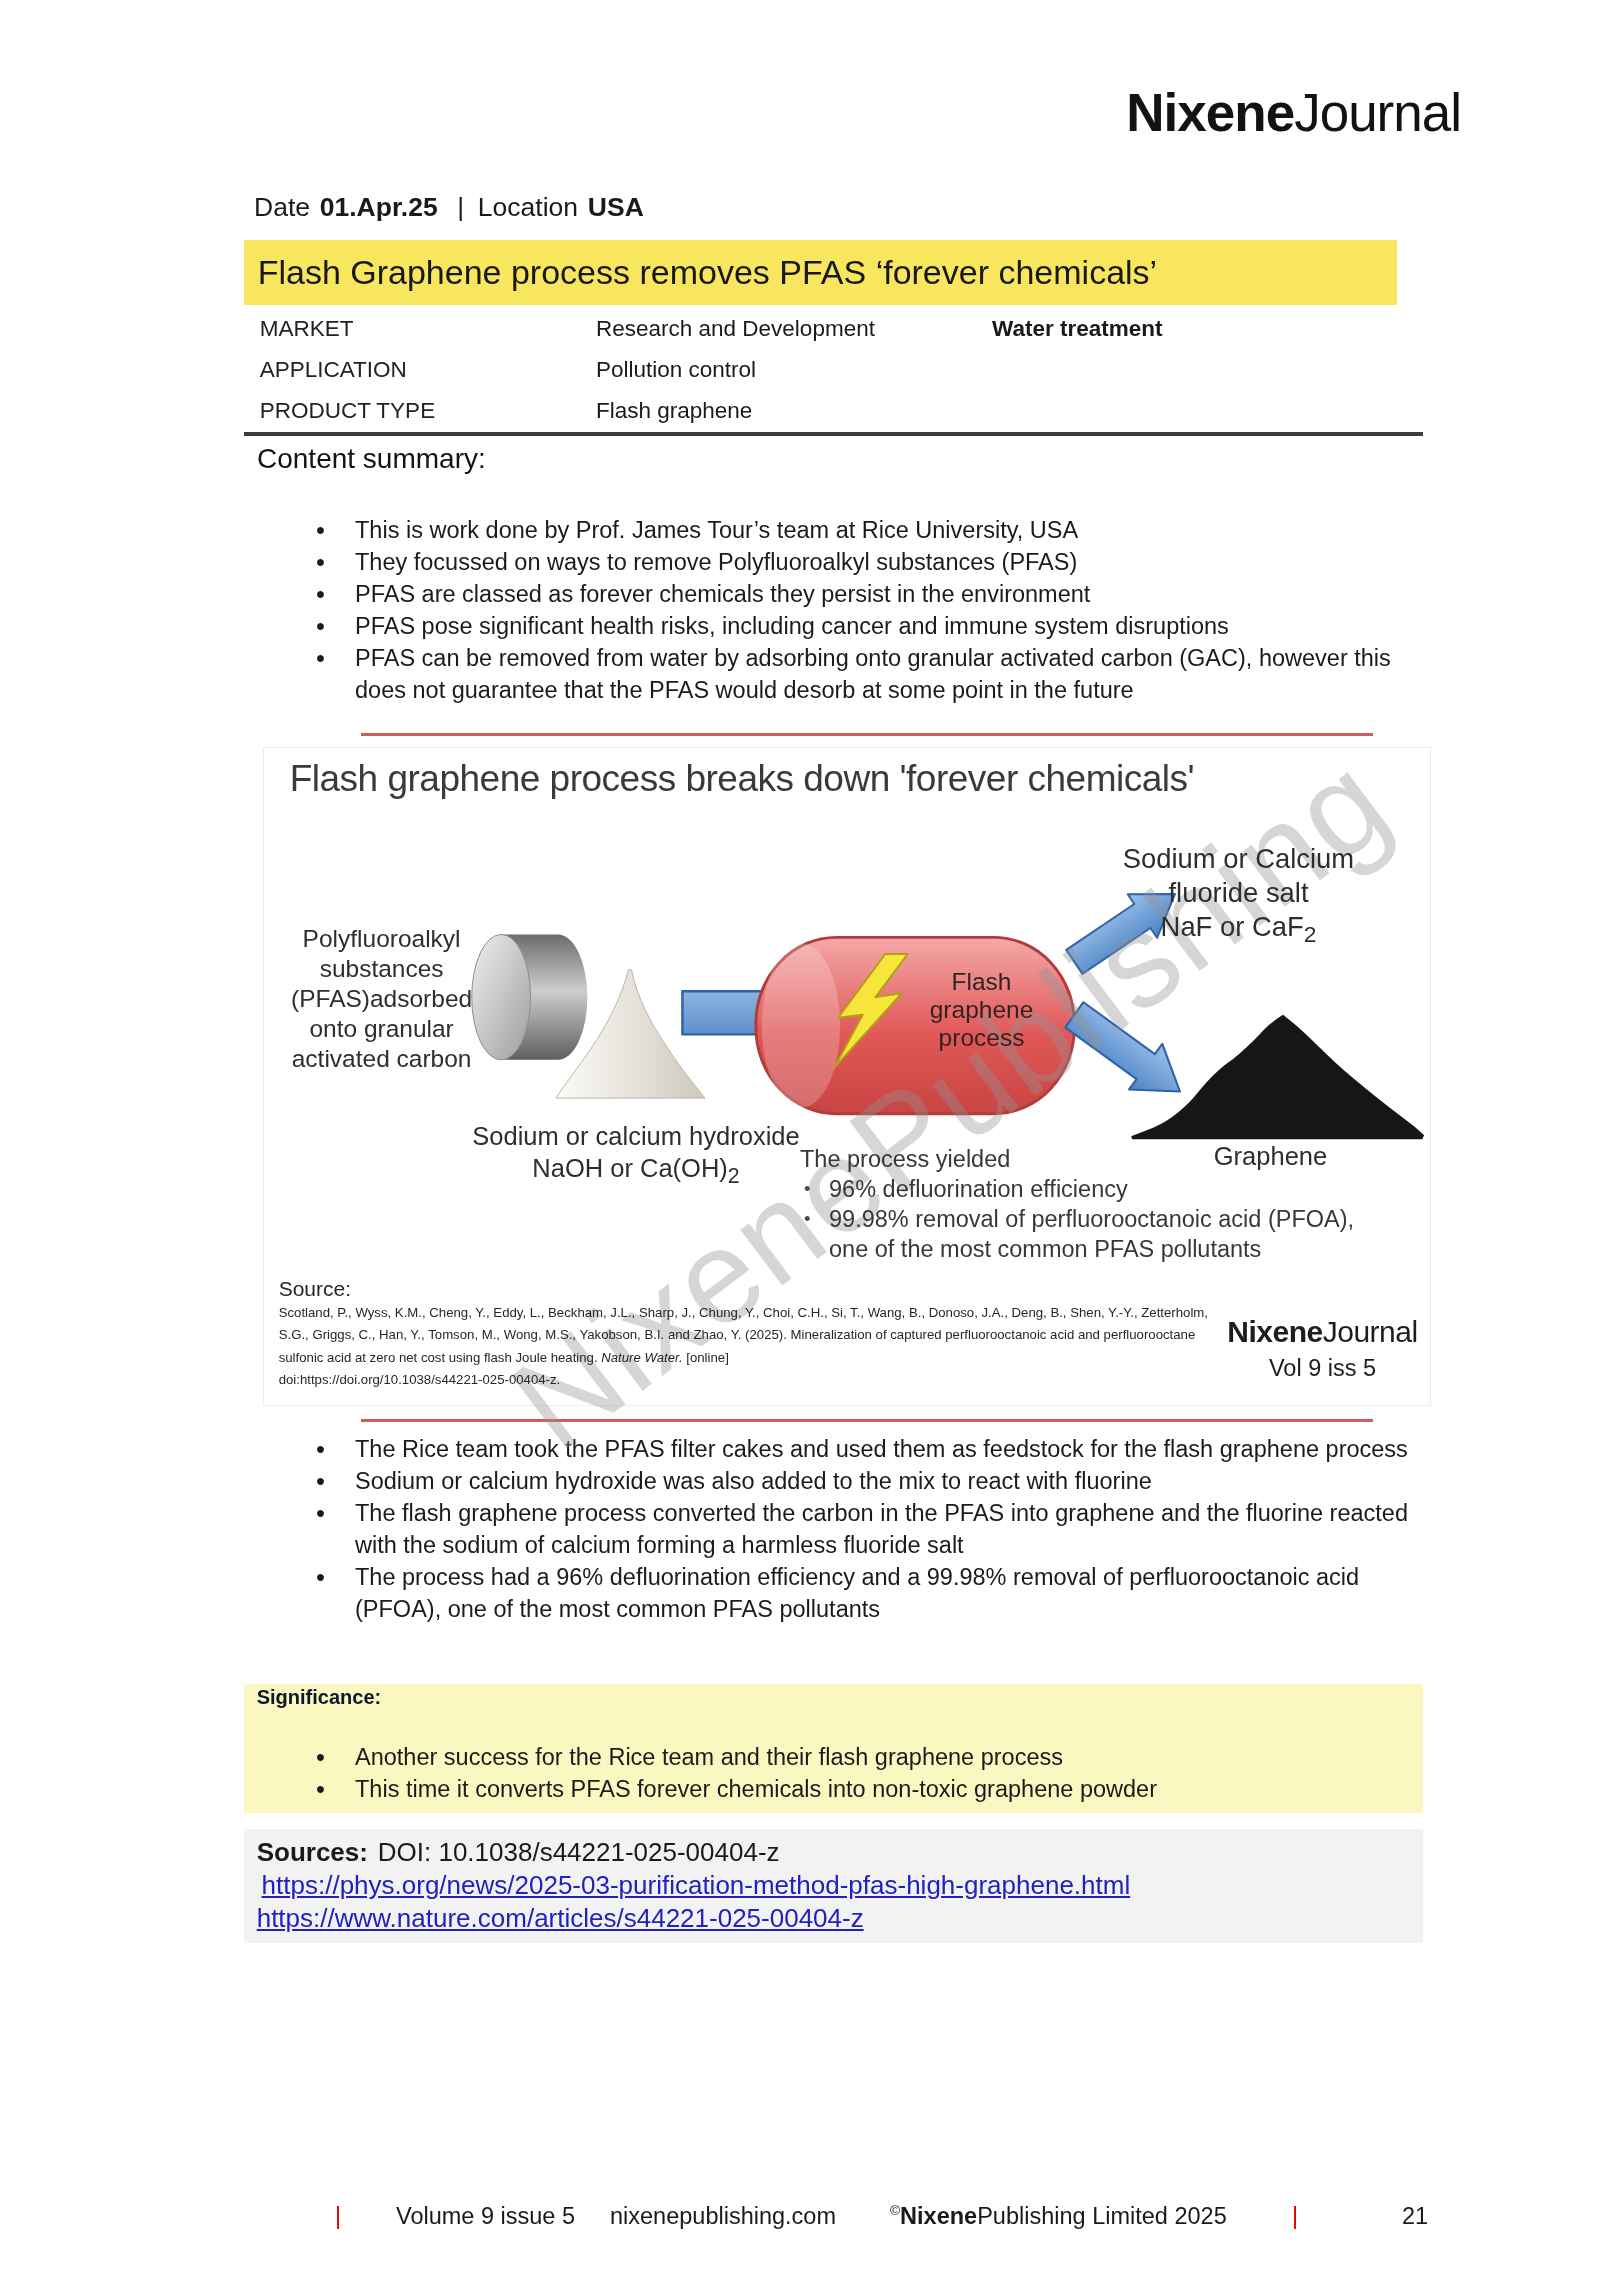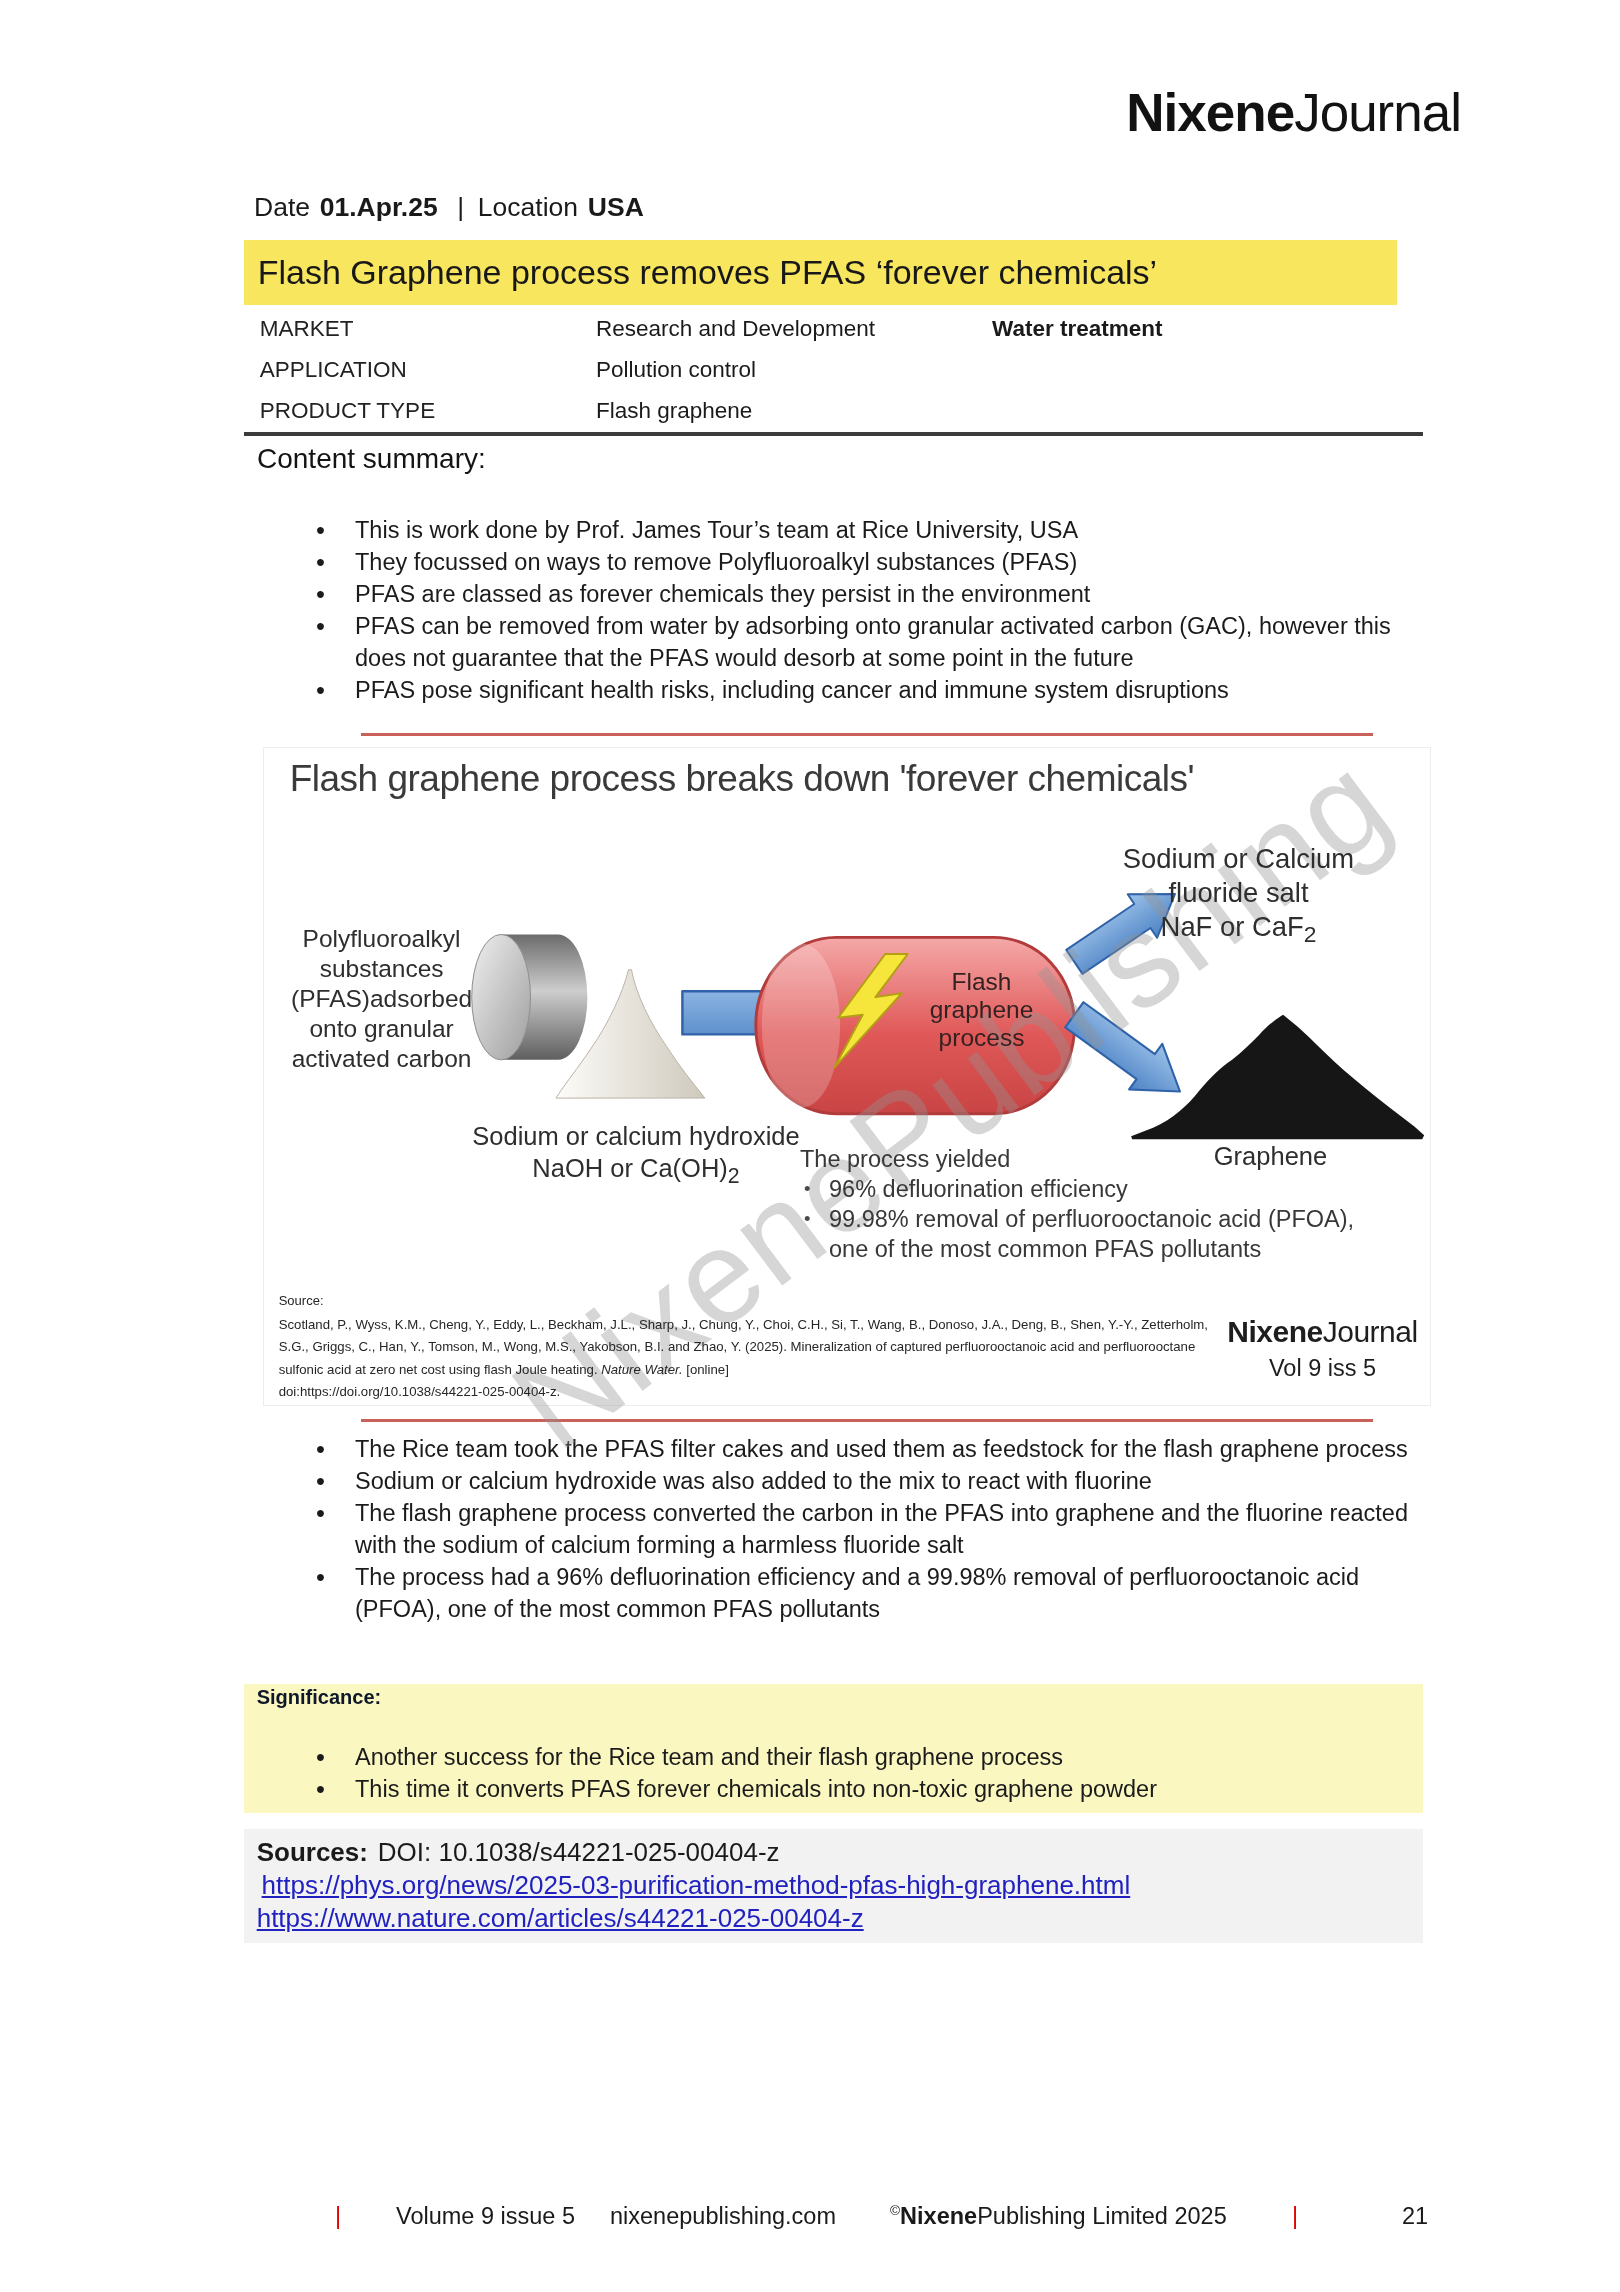--- a/index.html
+++ b/index.html
@@ -53,21 +53,21 @@
   .pfas-label{left:21.6px; top:176px; width:192px; text-align:center; font-size:24.5px; line-height:30px;}
   .hydroxide-label{left:176px; top:372px; width:392px; text-align:center; font-size:25.5px; line-height:32px;}
   .reactor-label{left:651px; top:220px; width:133px; text-align:center; font-size:24.5px; line-height:28px; color:#342222;}
   .salt-label{left:808px; top:94px; width:333px; text-align:center; font-size:27.4px; line-height:34px;}
   .graphene-label{left:928px; top:394px; width:157px; text-align:center; font-size:25.5px;}
   .yield{left:536px; top:396px; width:573px; font-size:23.5px; line-height:30px; color:#383838;}
   .yield ul{list-style:none; margin:0; padding:0;}
   .yield li{position:relative; padding-left:29px;}
   .yield li::before{content:"\2022"; position:absolute; left:3.9px; top:0; font-size:18.6px; color:#4a4a4a;}
   .fig-source{left:14.7px; top:530px; width:931px; font-size:13.2px; line-height:22.5px; color:#262626;}
-  .fig-source .src-label{font-size:13px; margin-bottom:1px;margin-top:12px;}
+  .fig-source .src-label{font-size:21px; margin-bottom:1px;}
   .fig-journal{left:936px; top:567px; width:245px; text-align:center; color:#1e1e1e;}
   .fj-logo{font-size:30px; letter-spacing:-0.5px;}
   .fj-logo .lb{font-weight:700;}
   .fj-vol{font-size:23.5px; margin-top:5.9px;}
 
   .watermark{
     position:absolute; left:485px; top:1358px; z-index:8;
     font-size:132px; font-weight:500; letter-spacing:2px; white-space:nowrap;
     color:rgba(148,148,148,0.38);
     transform:rotate(-37deg); transform-origin:0 0; pointer-events:none;
@@ -130,22 +130,22 @@
     </div>
   </div>
   <div class="rule-dark"></div>
 
   <div class="cs-heading">Content summary:</div>
 
   <ul class="bullets cs-bullets">
     <li>This is work done by Prof. James Tour’s team at Rice University, USA</li>
     <li>They focussed on ways to remove Polyfluoroalkyl substances (PFAS)</li>
     <li>PFAS are classed as forever chemicals they persist in the environment</li>
+    <li>PFAS pose significant health risks, including cancer and immune system disruptions</li>
     <li>PFAS can be removed from water by adsorbing onto granular activated carbon (GAC), however this does not guarantee that the PFAS would desorb at some point in the future</li>
-    <li>PFAS pose significant health risks, including cancer and immune system disruptions</li>
   </ul>
 
   <div class="rule-red r1"></div>
 
   <div class="figure">
     <svg class="shapes" width="1168" height="659" viewBox="0 0 1192 672">
       <defs>
         <linearGradient id="gradCyl" x1="0" y1="0" x2="0" y2="1">
           <stop offset="0" stop-color="#6b6b6b"></stop>
             <stop offset="0.45" stop-color="#cdcdcd"></stop>

